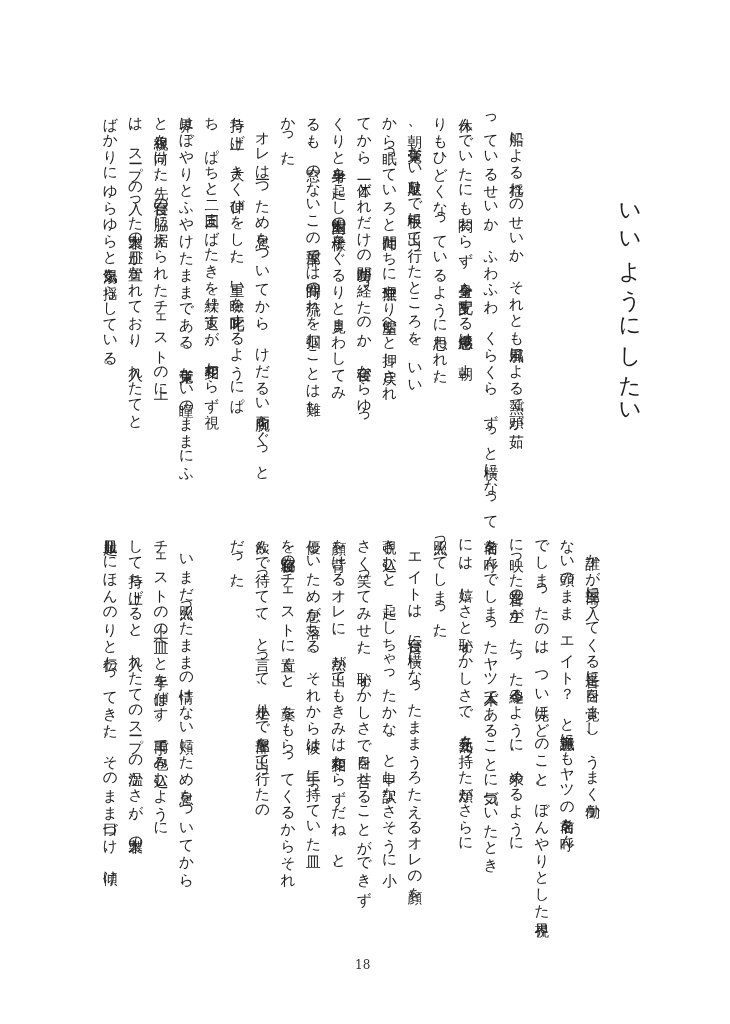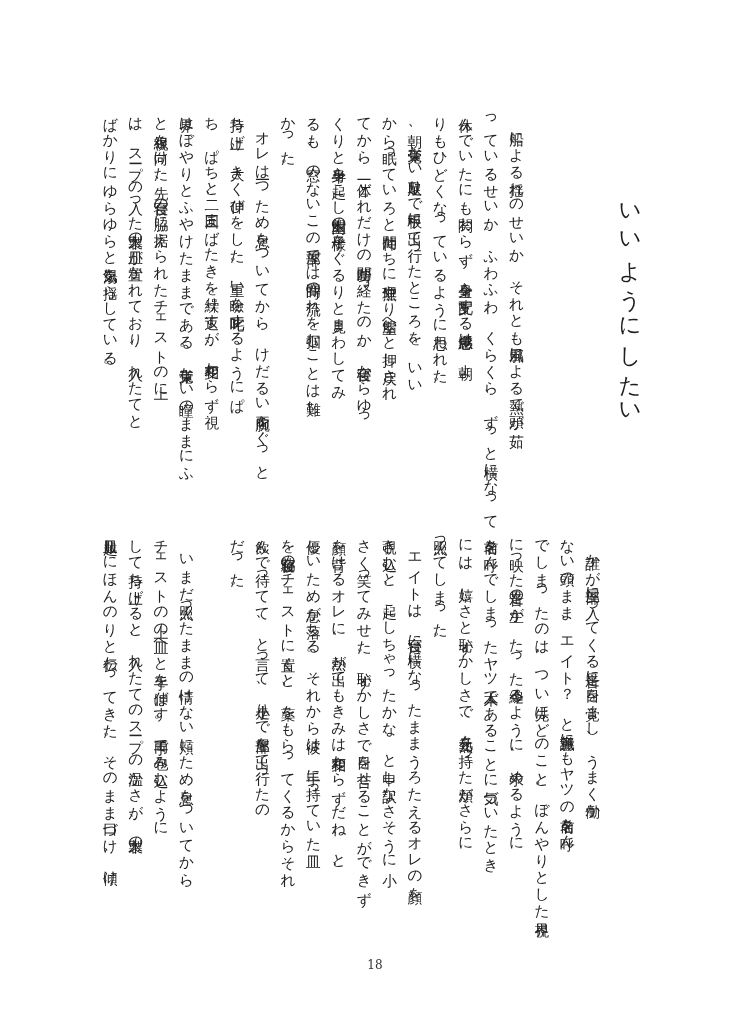--- a/index.html
+++ b/index.html
@@ -35,21 +35,20 @@
       height: 382px;
       line-height: 25.4px;
       white-space: pre;
       overflow: visible;
     }
     .page-number {
       position: absolute;
       top: 958px;
       left: 355px;
       width: 40px;
-      text-align: center;
       font-size: 12px;
       color: #333333;
     }
   </style>
 </head>
 <body>
 
 <div class="page">
 
   <div class="title">いいようにしたい</div>

